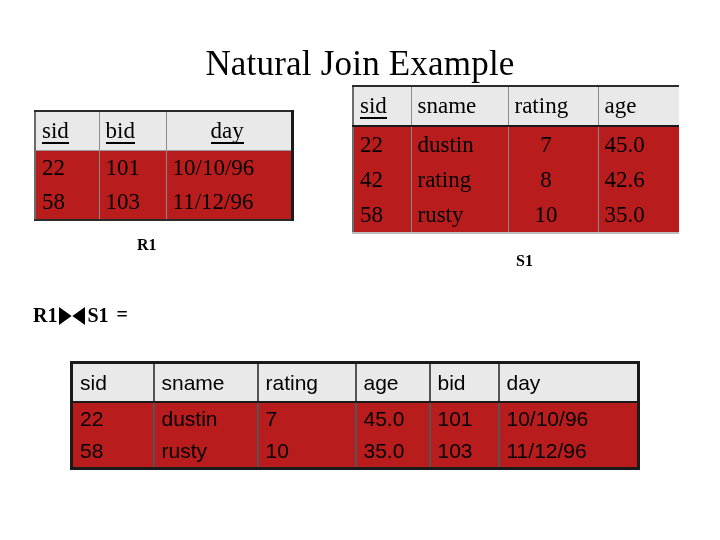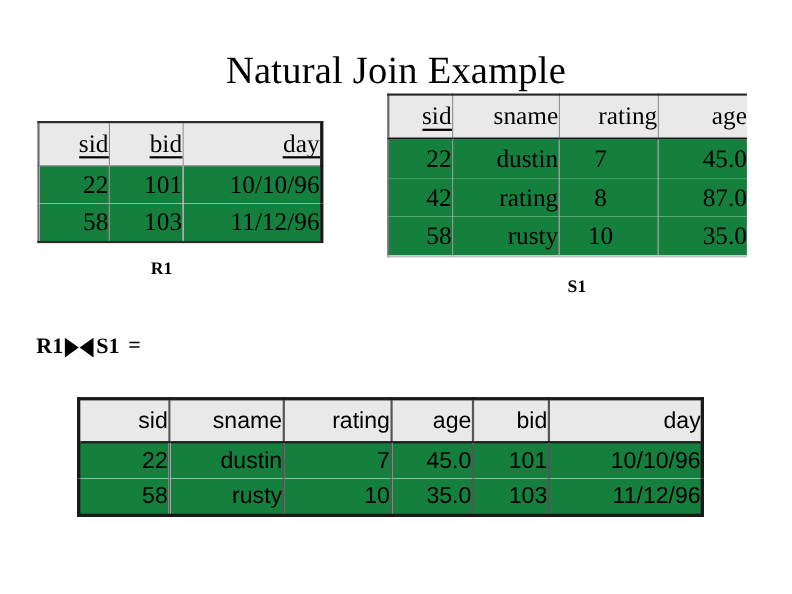--- a/index.html
+++ b/index.html
@@ -36,32 +36,32 @@
   .db-table {
     position: absolute;
     border-collapse: collapse;
     background: #ffffff;
     table-layout: fixed;
   }
   .db-table td,
   .db-table th {
     padding: 0 0 0 6px;
     margin: 0;
-    text-align: right;
+    text-align: left;
     vertical-align: middle;
     color: #000000;
     font-weight: 400;
     white-space: nowrap;
     overflow: hidden;
   }
   .db-table thead th {
     background: #e9e9e9;
   }
   .db-table tbody td {
-    background: #15803d;
+    background: #b91c1c;
   }
 
   
   .serif-table td,
   .serif-table th {
     font-family: "Liberation Serif", serif;
     font-size: 23px;
   }
   .serif-table thead th .hdr {
     display: inline-block;
@@ -244,21 +244,21 @@
     <tr>
       <td>22</td>
       <td>dustin</td>
       <td class="center-cell">7</td>
       <td>45.0</td>
     </tr>
     <tr>
       <td>42</td>
       <td>rating</td>
       <td class="center-cell">8</td>
-      <td>87.0</td>
+      <td>42.6</td>
     </tr>
     <tr>
       <td>58</td>
       <td>rusty</td>
       <td class="center-cell">10</td>
       <td>35.0</td>
     </tr>
   </tbody>
 </table>
 

